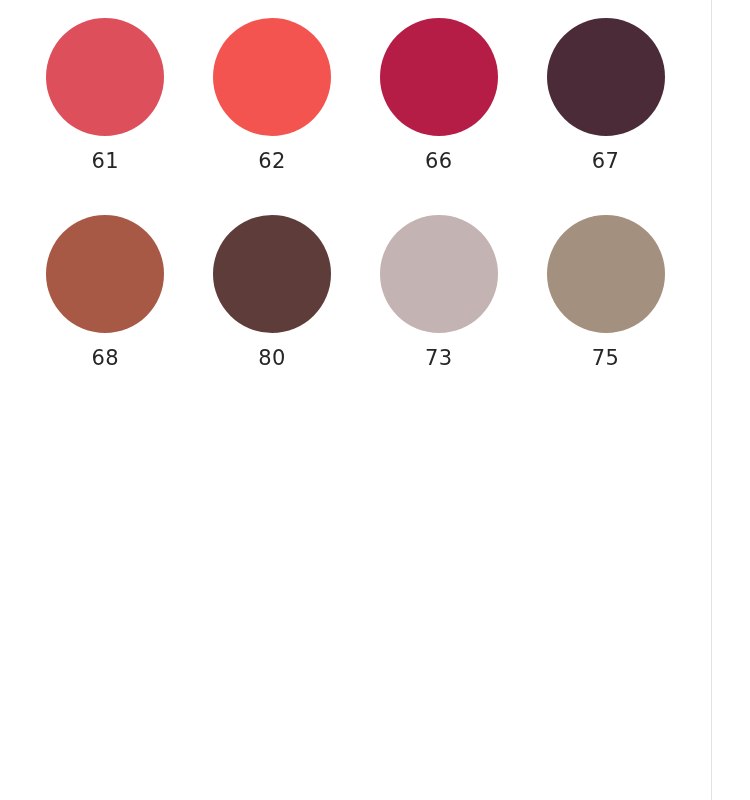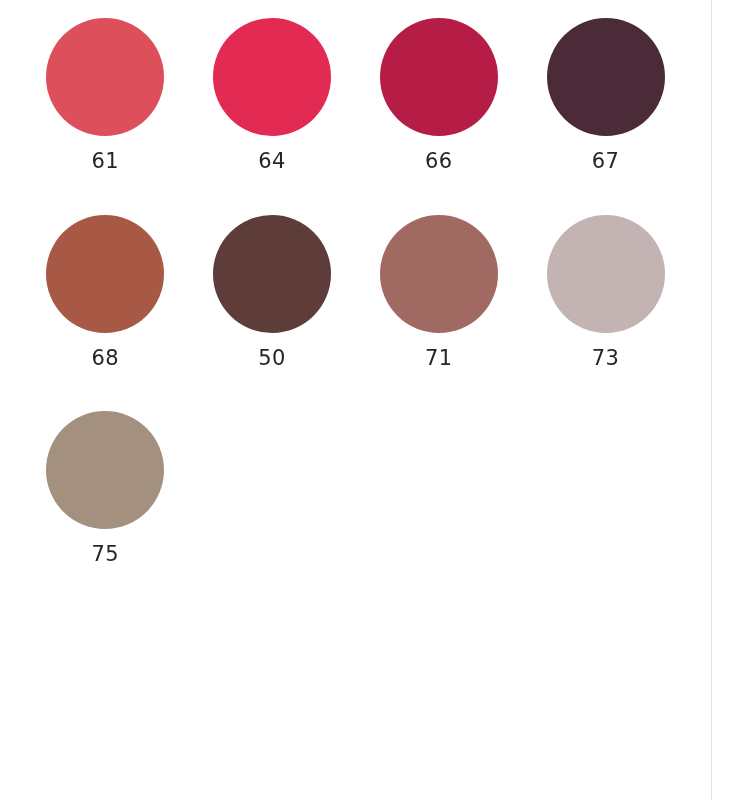--- a/index.html
+++ b/index.html
@@ -84,42 +84,38 @@
 </head>
 <body>
 
 <div id="swatch-board">
   <div class="swatch-grid">
       <div class="swatch-cell">
         <div class="swatch-dot" style="background: rgb(221, 79, 91);"></div>
         <div class="swatch-label">61</div>
       </div>
       <div class="swatch-cell">
-        <div class="swatch-dot" style="background: rgb(226, 42, 82);"></div>
-        <div class="swatch-label">64</div>
+        <div class="swatch-dot" style="background: rgb(243, 84, 79);"></div>
+        <div class="swatch-label">62</div>
       </div>
       <div class="swatch-cell">
         <div class="swatch-dot" style="background: rgb(182, 29, 70);"></div>
         <div class="swatch-label">66</div>
       </div>
       <div class="swatch-cell">
         <div class="swatch-dot" style="background: rgb(75, 43, 56);"></div>
         <div class="swatch-label">67</div>
       </div>
       <div class="swatch-cell">
         <div class="swatch-dot" style="background: rgb(167, 89, 70);"></div>
         <div class="swatch-label">68</div>
       </div>
       <div class="swatch-cell">
         <div class="swatch-dot" style="background: rgb(94, 60, 58);"></div>
-        <div class="swatch-label">50</div>
-      </div>
-      <div class="swatch-cell">
-        <div class="swatch-dot" style="background: rgb(160, 106, 98);"></div>
-        <div class="swatch-label">71</div>
+        <div class="swatch-label">80</div>
       </div>
       <div class="swatch-cell">
         <div class="swatch-dot" style="background: rgb(195, 179, 178);"></div>
         <div class="swatch-label">73</div>
       </div>
       <div class="swatch-cell">
         <div class="swatch-dot" style="background: rgb(163, 144, 127);"></div>
         <div class="swatch-label">75</div>
       </div>
     </div>

